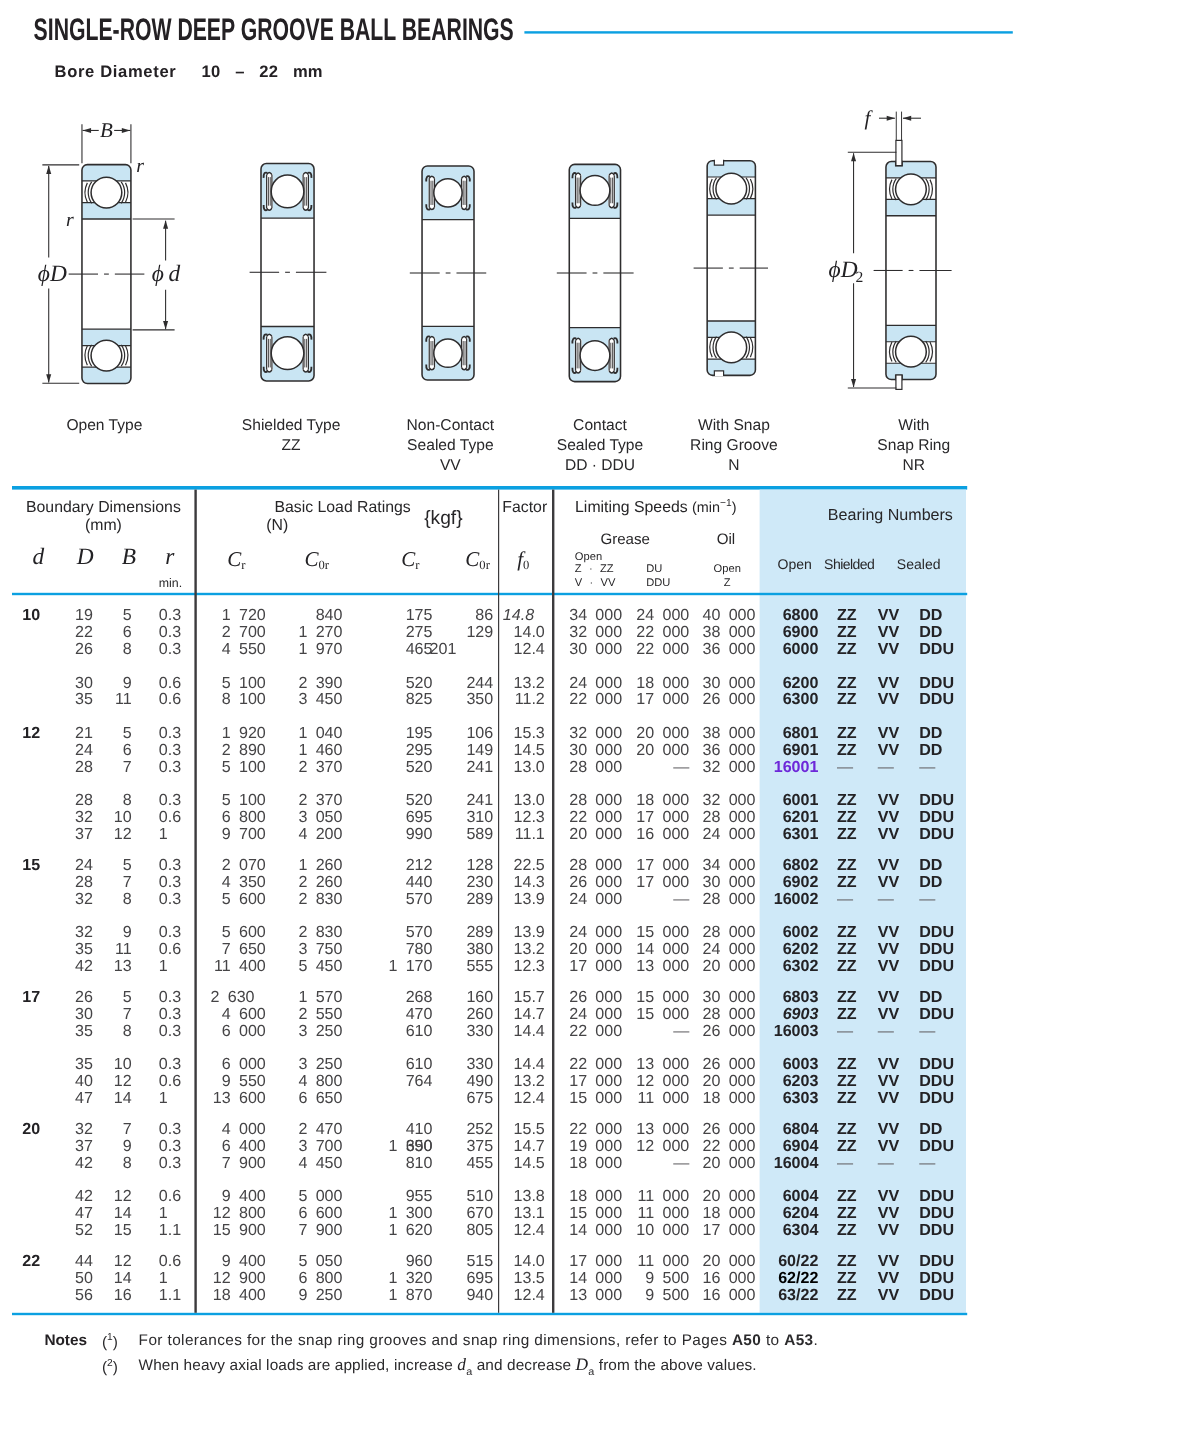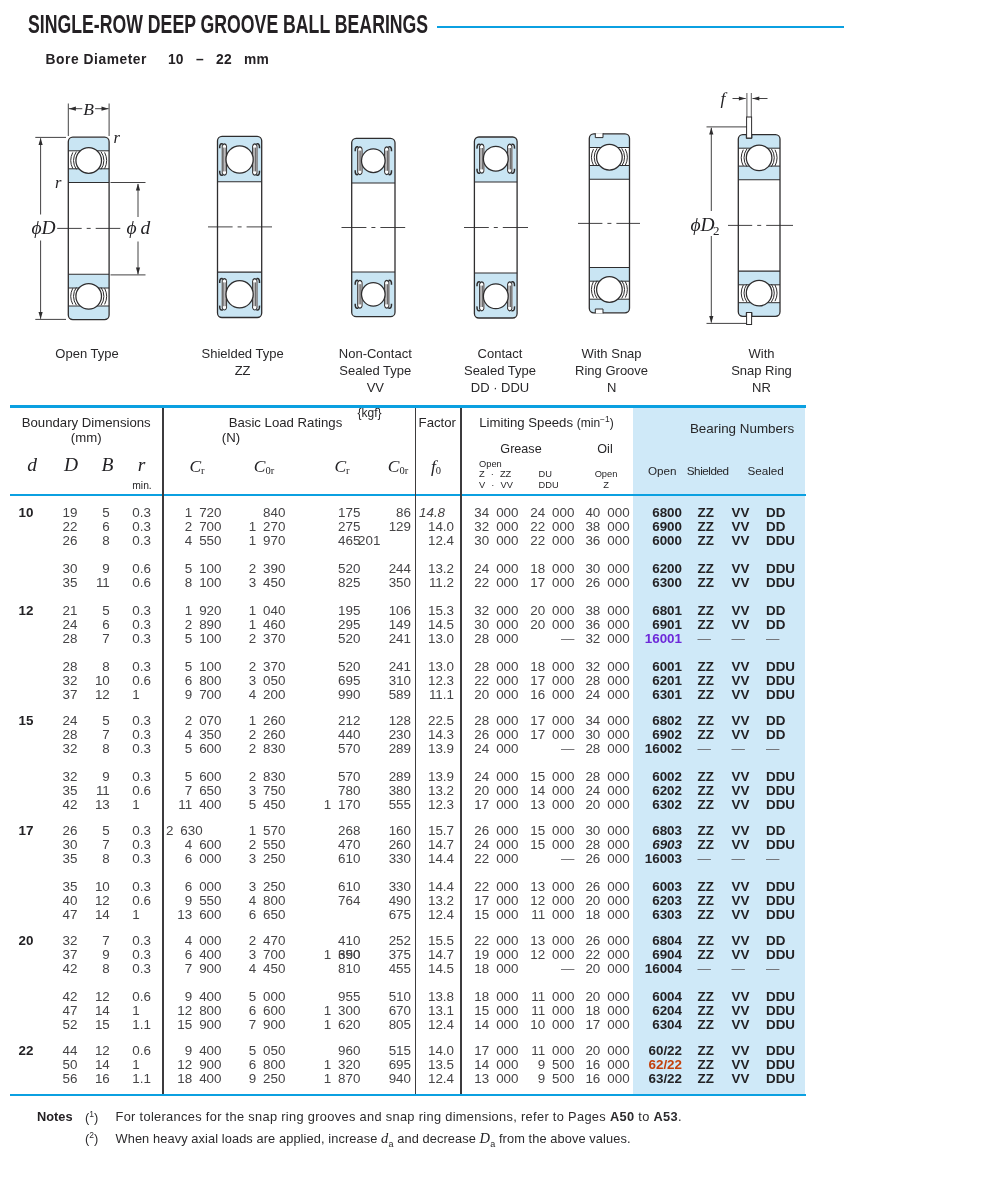--- a/index.html
+++ b/index.html
@@ -331,21 +331,21 @@
 <div class="abs" style="left:460.0px;top:408.2px;width:1.6px;height:686.0px;background:#3c3b3d;"></div>
 
 <div class="abs" style="left:1.2px;top:414.5px;width:170px;text-align:center;font-size:13.2px;color:#272628;">Boundary Dimensions</div>
 
 <div class="abs" style="left:-13.8px;top:429.5px;width:200px;text-align:center;font-size:13.2px;color:#272628;">(mm)</div>
 
 <div class="abs" style="left:185.5px;top:414.5px;width:200px;text-align:center;font-size:13.2px;color:#272628;">Basic Load Ratings</div>
 
 <div class="abs" style="left:131.0px;top:429.5px;width:200px;text-align:center;font-size:13.2px;color:#272628;">(N)</div>
 
-<div class="abs" style="left:269.5px;top:406px;width:200px;text-align:center;font-size:12px;color:#272628;">{kgf}</div>
+<div class="abs" style="left:269.5px;top:424px;width:200px;text-align:center;font-size:16px;color:#272628;">{kgf}</div>
 
 <div class="abs" style="left:407.3px;top:414.5px;width:60px;text-align:center;font-size:13.2px;color:#272628;">Factor</div>
 
 <div class="abs" style="left:436.5px;top:413.5px;width:220px;text-align:center;font-size:13.2px;color:#272628;">Limiting Speeds <span style="font-size:12px;">(min<sup style="font-size:8.5px;">−1</sup>)</span></div>
 
 <div class="abs" style="left:421.0px;top:441.5px;width:200px;text-align:center;font-size:12.6px;color:#272628;">Grease</div>
 
 <div class="abs" style="left:505.0px;top:441.5px;width:200px;text-align:center;font-size:12.6px;color:#272628;">Oil</div>
 
 <div class="abs" style="left:479px;top:458.5px;font-size:9.3px;line-height:10.9px;word-spacing:3.5px;color:#272628;">Open<br>Z · ZZ<br>V · VV</div>
@@ -675,21 +675,21 @@
     <span style="position:absolute;left:697.5px;font-weight:bold;color:#232225;">ZZ</span>
     <span style="position:absolute;left:731.5px;font-weight:bold;color:#232225;">VV</span>
     <span style="position:absolute;left:766.0px;font-weight:bold;color:#232225;">DDU</span>
   </div>
 
 <div class="abs num" style="left:0;top:824.0px;width:989px;height:14.1px;line-height:14.1px;">
     <span style="position:absolute;left:18.5px;font-weight:bold;color:#232225;">17</span>
     <span style="position:absolute;left:40.0px;width:37.5px;text-align:right;">26</span>
     <span style="position:absolute;left:80.0px;width:29.8px;text-align:right;">5</span>
     <span style="position:absolute;left:132.3px;">0.3</span>
-    <span style="position:absolute;left:166.0px;width:55.5px;text-align:left;">2 630</span>
+    <span style="position:absolute;left:166.0px;width:55.5px;text-align:center;">2 630</span>
     <span style="position:absolute;left:228.0px;width:57.4px;text-align:right;">1 570</span>
     <span style="position:absolute;left:302.0px;width:58.4px;text-align:right;">268</span>
     <span style="position:absolute;left:358.0px;width:53.0px;text-align:right;">160</span>
     <span style="position:absolute;left:419.0px;width:35.0px;text-align:right;">15.7</span>
     <span style="position:absolute;left:466.0px;width:52.5px;text-align:right;">26 000</span>
     <span style="position:absolute;left:522.0px;width:52.4px;text-align:right;">15 000</span>
     <span style="position:absolute;left:576.0px;width:53.6px;text-align:right;">30 000</span>
     <span style="position:absolute;left:630.0px;width:52px;text-align:right;font-weight:bold;color:#232225;">6803</span>
     <span style="position:absolute;left:697.5px;font-weight:bold;color:#232225;">ZZ</span>
     <span style="position:absolute;left:731.5px;font-weight:bold;color:#232225;">VV</span>
@@ -908,21 +908,21 @@
     <span style="position:absolute;left:80.0px;width:29.8px;text-align:right;">14</span>
     <span style="position:absolute;left:132.3px;">1</span>
     <span style="position:absolute;left:166.0px;width:55.5px;text-align:right;">12 900</span>
     <span style="position:absolute;left:228.0px;width:57.4px;text-align:right;">6 800</span>
     <span style="position:absolute;left:302.0px;width:58.4px;text-align:right;">1 320</span>
     <span style="position:absolute;left:358.0px;width:53.0px;text-align:right;">695</span>
     <span style="position:absolute;left:419.0px;width:35.0px;text-align:right;">13.5</span>
     <span style="position:absolute;left:466.0px;width:52.5px;text-align:right;">14 000</span>
     <span style="position:absolute;left:522.0px;width:52.4px;text-align:right;">9 500</span>
     <span style="position:absolute;left:576.0px;width:53.6px;text-align:right;">16 000</span>
-    <span style="position:absolute;left:630.0px;width:52px;text-align:right;font-weight:bold;color:#c2410c;">62/22</span>
+    <span style="position:absolute;left:630.0px;width:52px;text-align:right;font-weight:bold;color:#000000;">62/22</span>
     <span style="position:absolute;left:697.5px;font-weight:bold;color:#232225;">ZZ</span>
     <span style="position:absolute;left:731.5px;font-weight:bold;color:#232225;">VV</span>
     <span style="position:absolute;left:766.0px;font-weight:bold;color:#232225;">DDU</span>
   </div>
 <div class="abs num" style="left:0;top:1072.1px;width:989px;height:14.1px;line-height:14.1px;">
     <span style="position:absolute;left:40.0px;width:37.5px;text-align:right;">56</span>
     <span style="position:absolute;left:80.0px;width:29.8px;text-align:right;">16</span>
     <span style="position:absolute;left:132.3px;">1.1</span>
     <span style="position:absolute;left:166.0px;width:55.5px;text-align:right;">18 400</span>
     <span style="position:absolute;left:228.0px;width:57.4px;text-align:right;">9 250</span>

